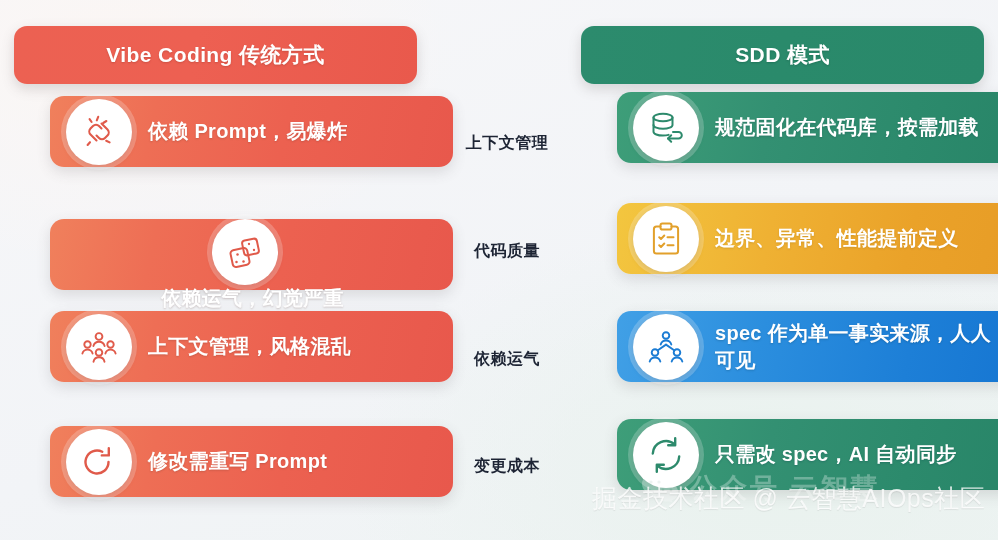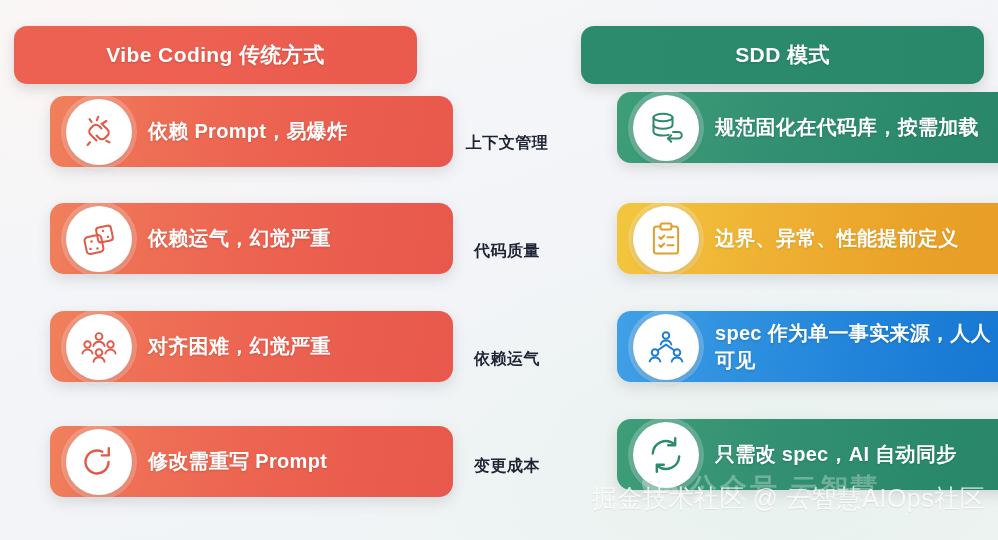--- a/index.html
+++ b/index.html
@@ -189,21 +189,21 @@
           <path d="M17.8 8.3 L19.2 4.8"></path>
           <path d="M12.6 10.0 L10.6 7.2"></path>
           <path d="M24.2 11.0 L27.4 9.0"></path>
           <path d="M27.2 28.8 L30.6 30.4"></path>
           <path d="M11.0 30.2 L8.6 33.0"></path>
         </svg>
       </div>
       <div class="card-text">依赖 Prompt，易爆炸</div>
     </div>
 
-    <div class="card card-left" style="top:203px;">
+    <div class="card card-left" style="top:219px;flex-direction:column;">
       <div class="badge">
         <svg width="40" height="40" viewBox="0 0 40 40" fill="none" stroke="#e05a4a" stroke-width="2" stroke-linecap="round" stroke-linejoin="round">
           <rect x="6.5" y="17" width="17" height="17" rx="3.2" transform="rotate(-12 15 25.5)"></rect>
           <rect x="18" y="7.5" width="15" height="15" rx="3" transform="rotate(-12 25.5 15)"></rect>
           <circle cx="12.5" cy="22.5" r="1.25" fill="#e05a4a" stroke="none"></circle>
           <circle cx="18.5" cy="29.5" r="1.25" fill="#e05a4a" stroke="none"></circle>
           <circle cx="11.5" cy="30" r="1.25" fill="#e05a4a" stroke="none"></circle>
           <circle cx="24" cy="12" r="1.15" fill="#e05a4a" stroke="none"></circle>
           <circle cx="29" cy="18" r="1.15" fill="#e05a4a" stroke="none"></circle>
         </svg>
@@ -217,21 +217,21 @@
           <circle cx="20" cy="9.5" r="3.4"></circle>
           <path d="M14.4 19 a5.8 5.8 0 0 1 11.2 0"></path>
           <circle cx="8.5" cy="17.5" r="3.2"></circle>
           <path d="M3.4 26.5 a5.3 5.3 0 0 1 10.2 0"></path>
           <circle cx="31.5" cy="17.5" r="3.2"></circle>
           <path d="M26.4 26.5 a5.3 5.3 0 0 1 10.2 0"></path>
           <circle cx="20" cy="25.5" r="3.3"></circle>
           <path d="M14.5 34.8 a5.6 5.6 0 0 1 11 0"></path>
         </svg>
       </div>
-      <div class="card-text">对齐困难，幻觉严重</div>
+      <div class="card-text">上下文管理，风格混乱</div>
     </div>
 
     <div class="card card-left" style="top:426px;">
       <div class="badge">
         <svg width="40" height="40" viewBox="0 0 40 40" fill="none" stroke="#e05a4a" stroke-width="2.4" stroke-linecap="round" stroke-linejoin="round">
           <path d="M29.5 20 a11.5 11.5 0 1 1 -6.2 -10.2"></path>
           <path d="M29.8 6.2 L29.8 13.4 L22.8 13.4" stroke-width="2.4"></path>
         </svg>
       </div>
       <div class="card-text">修改需重写 Prompt</div>

